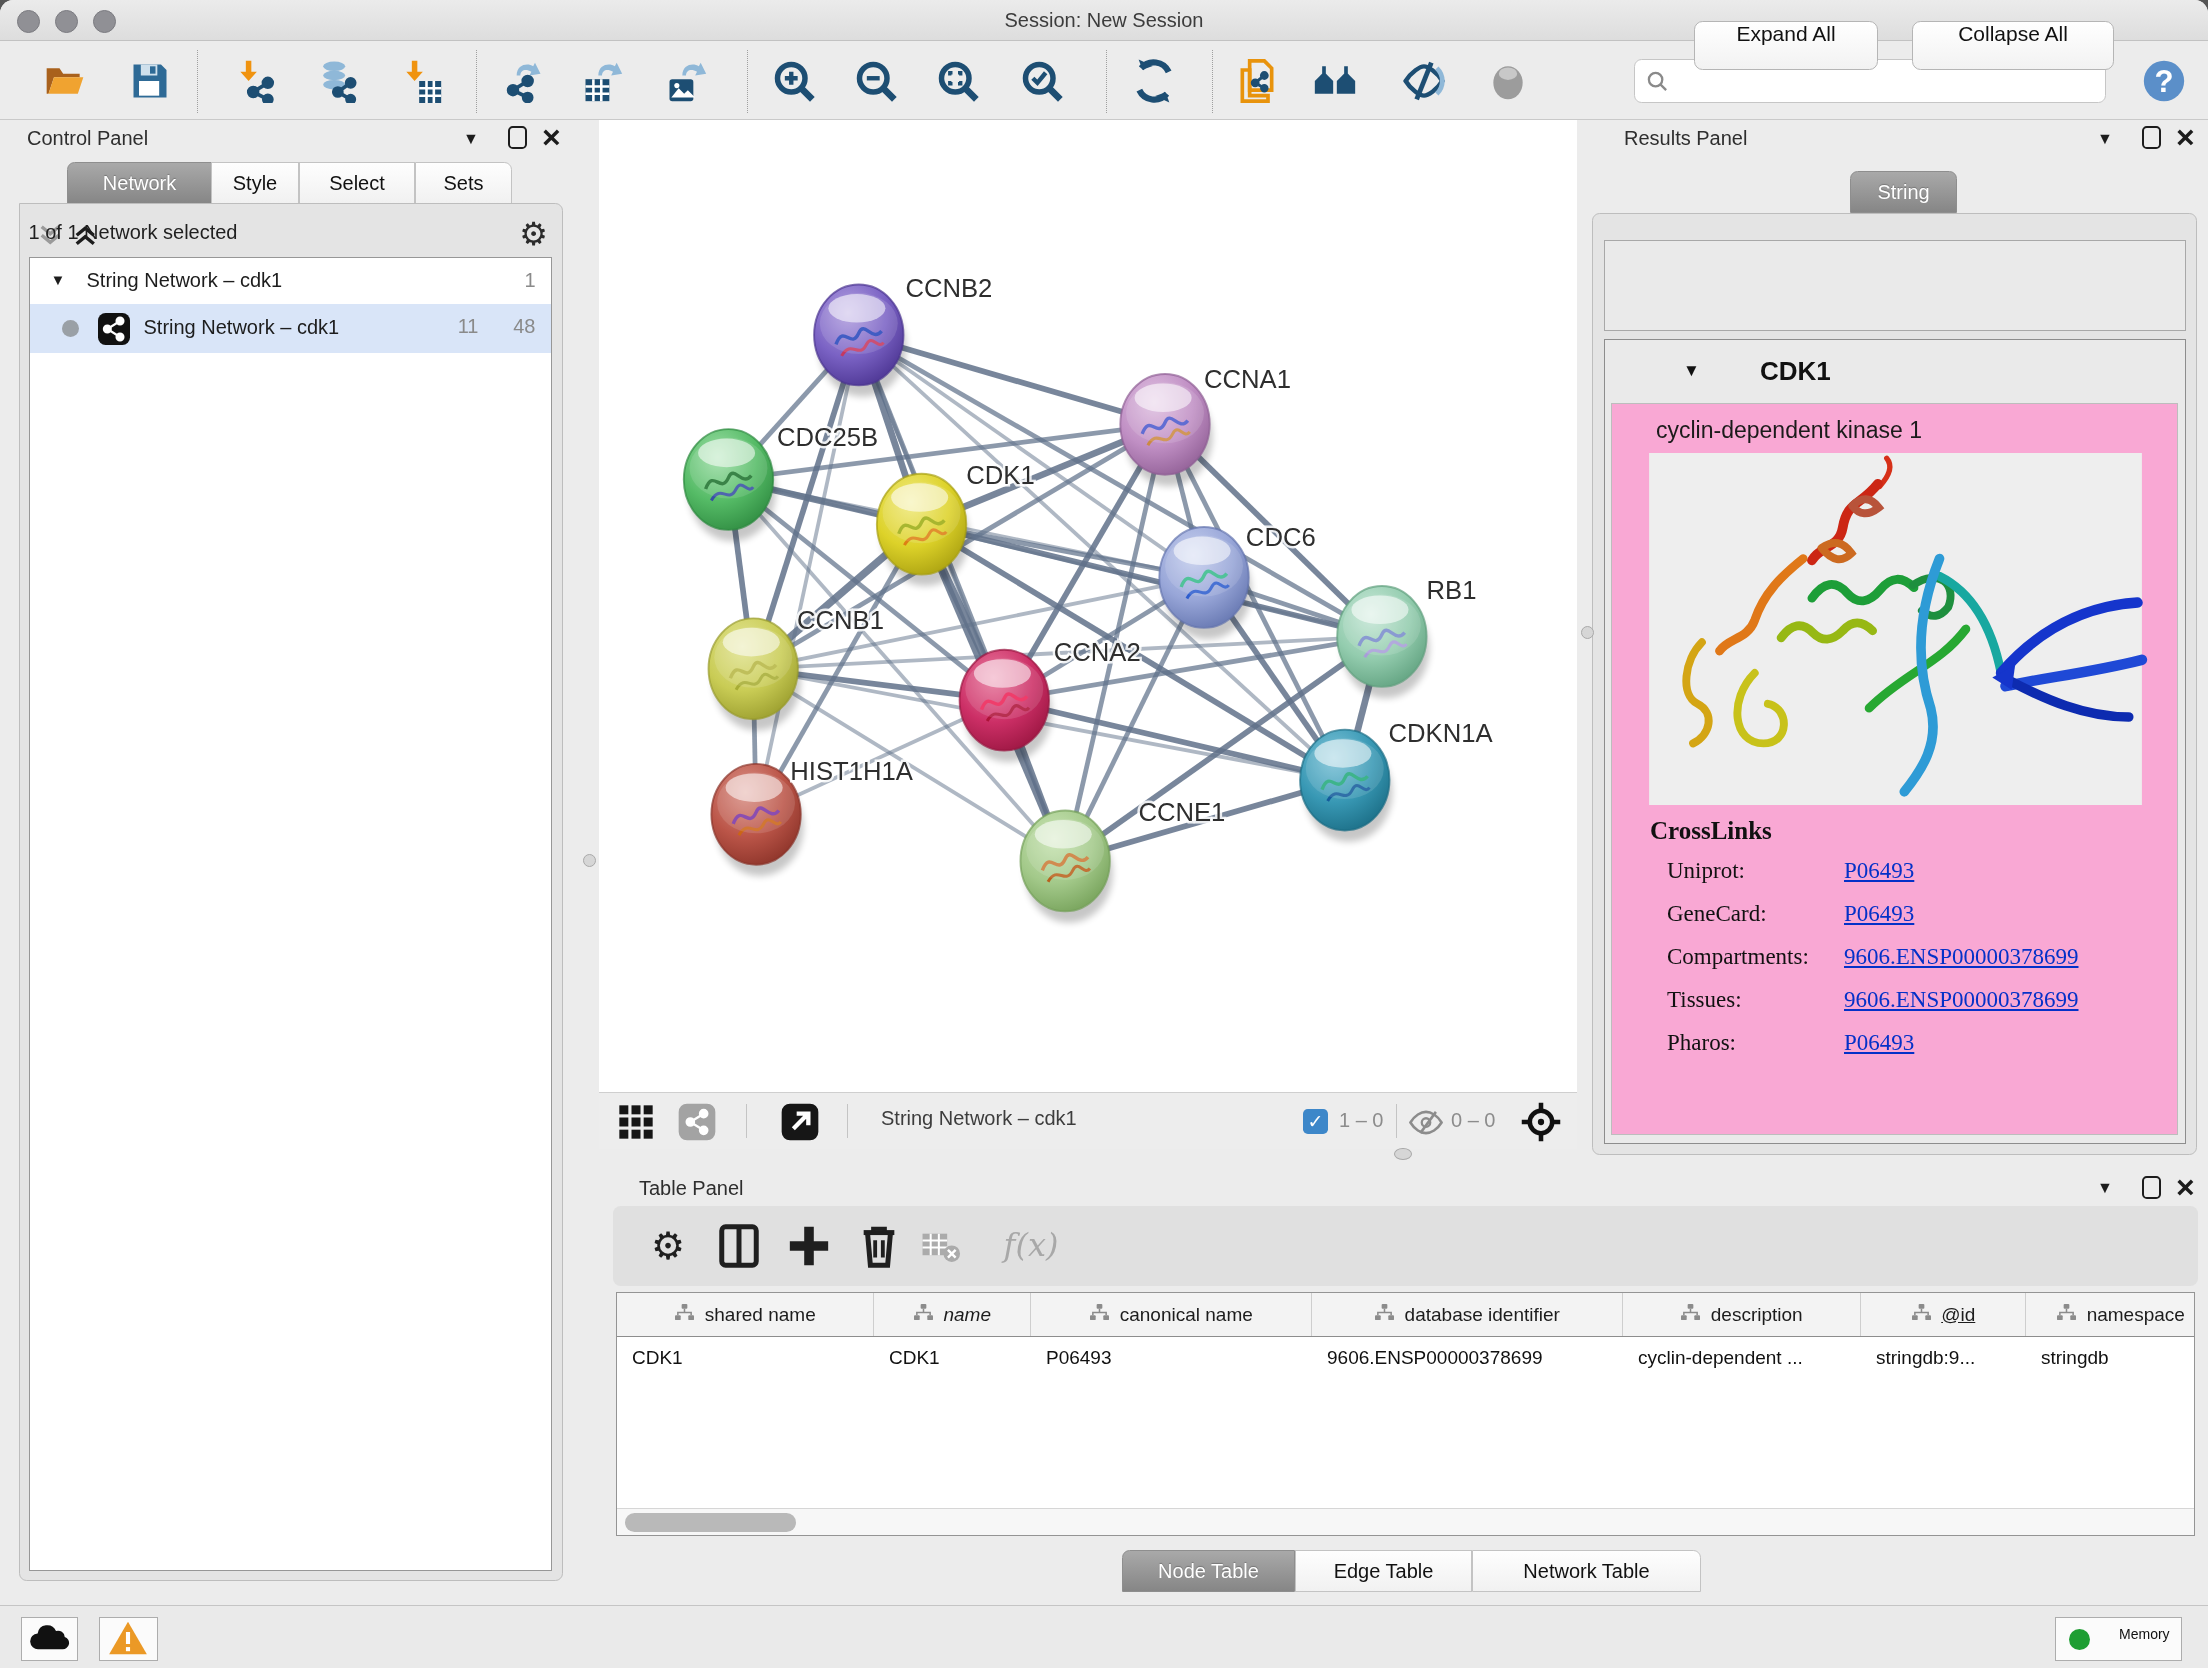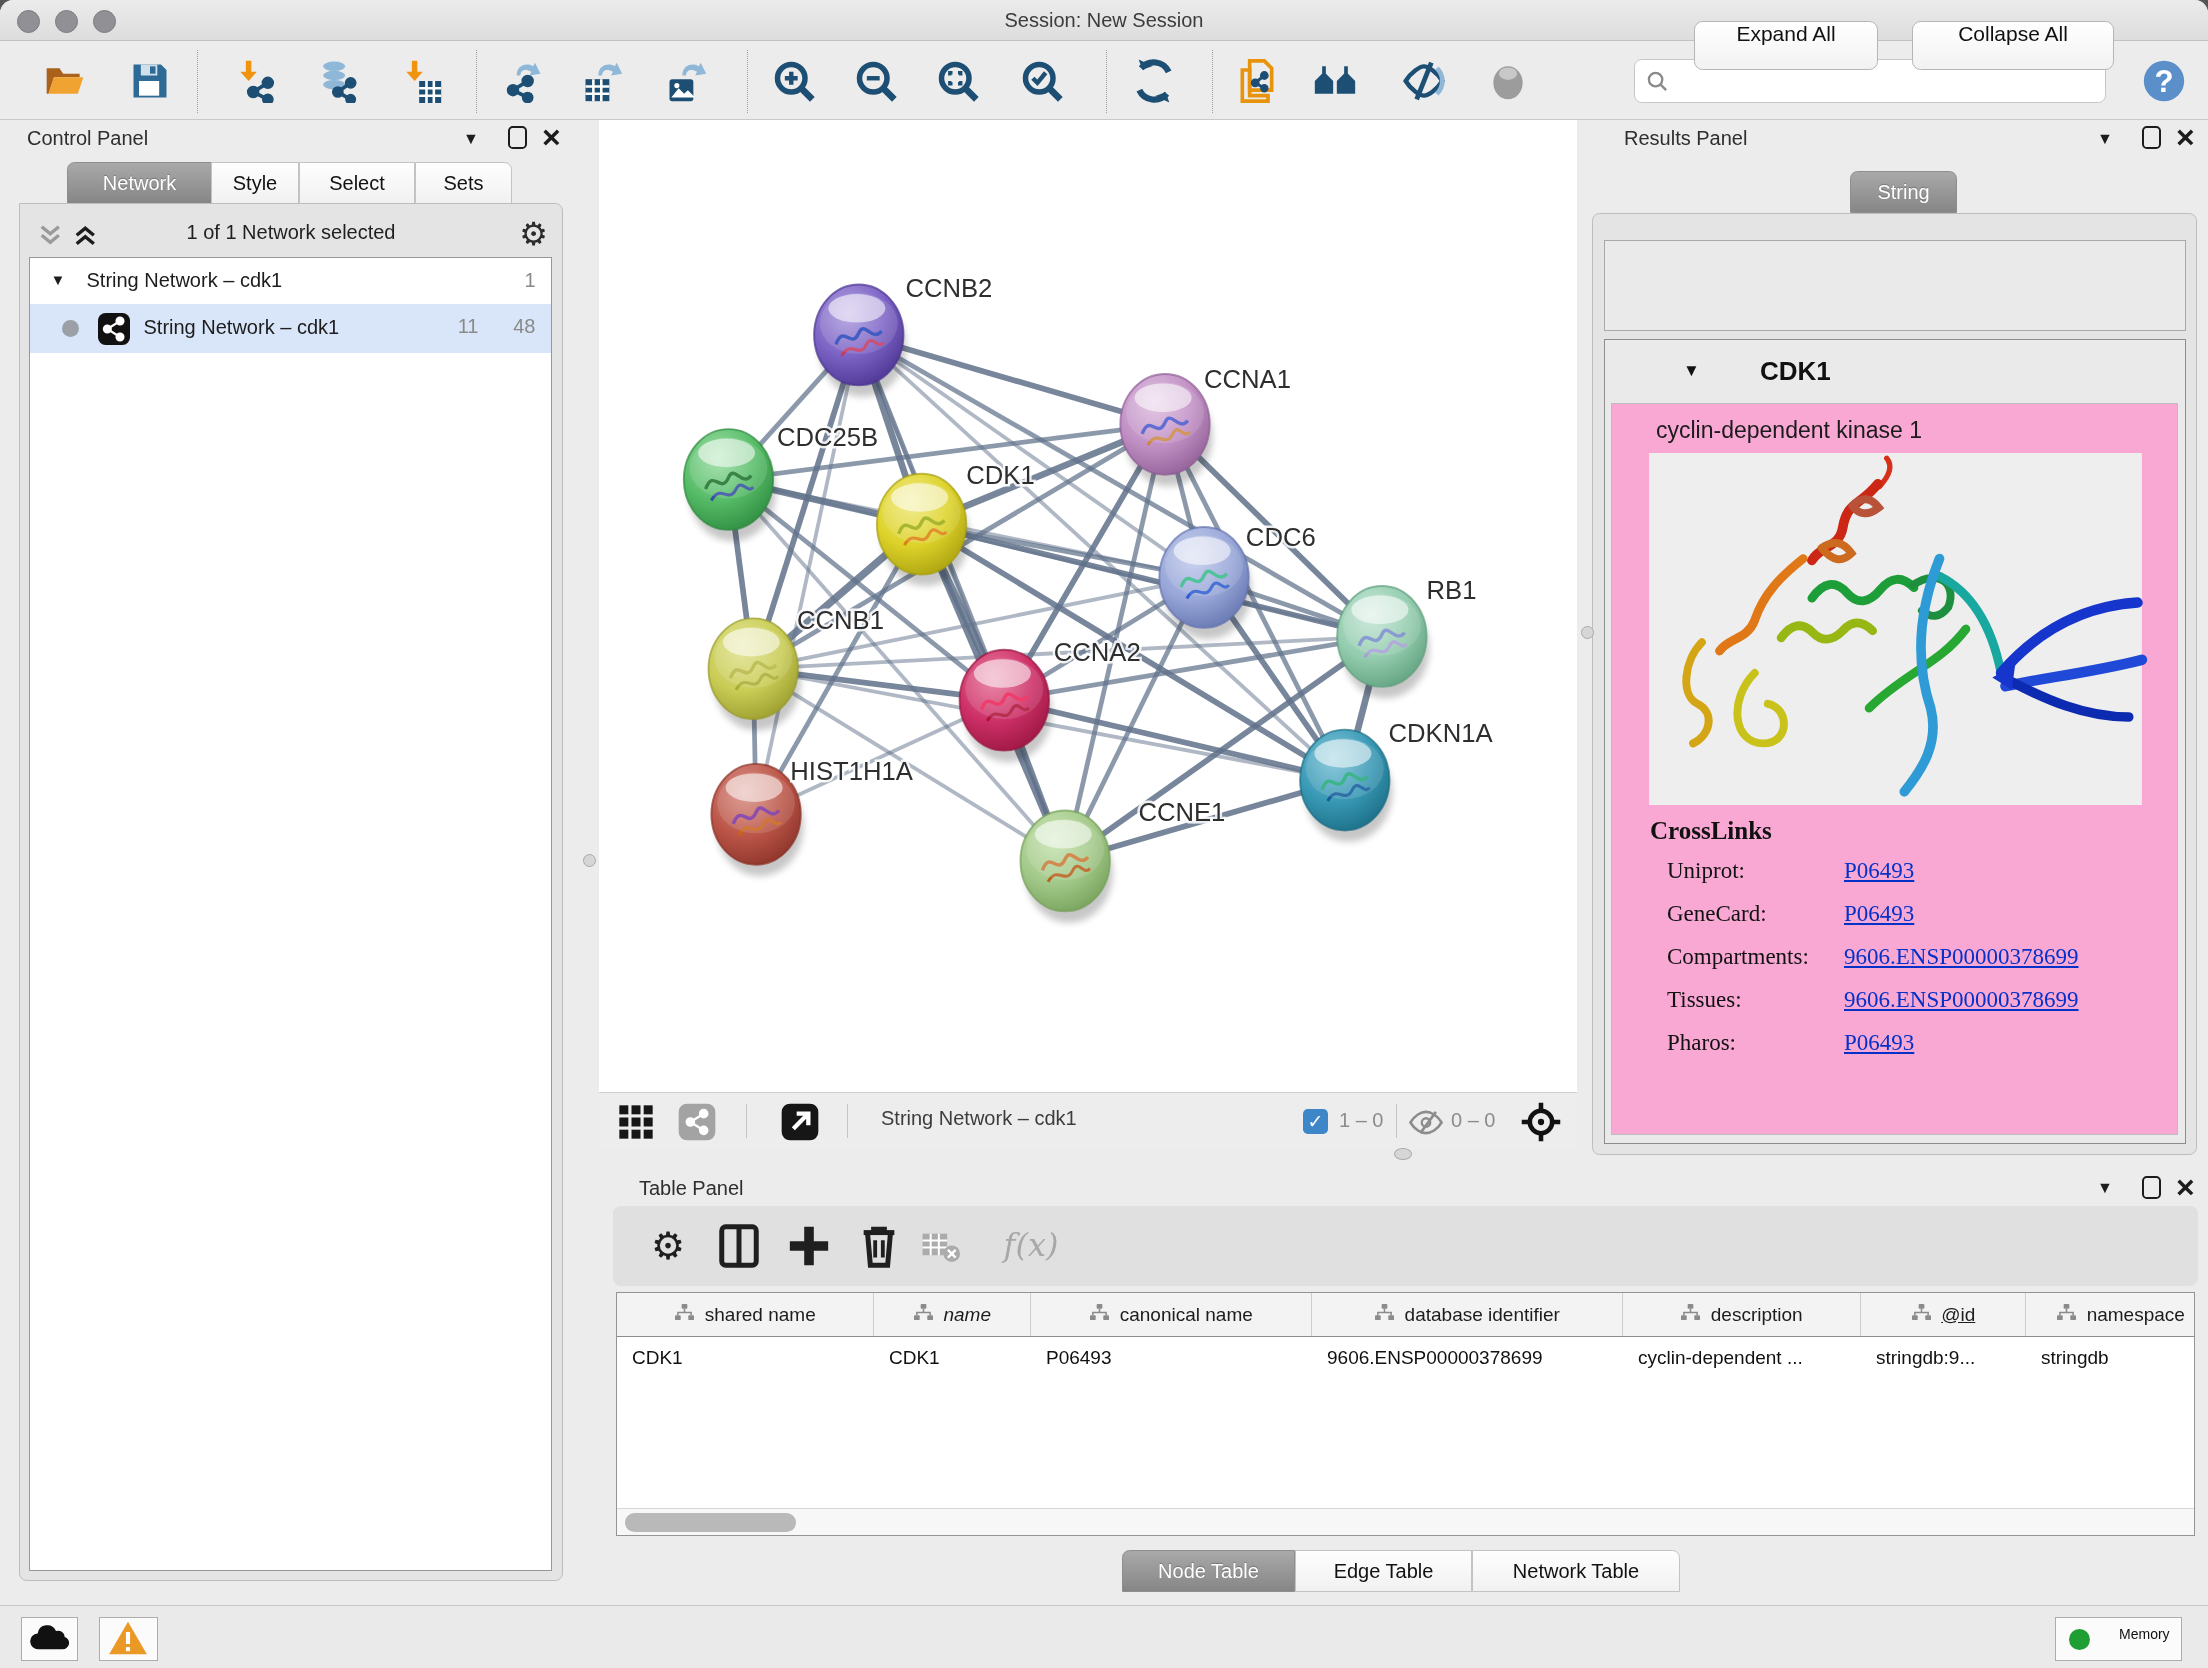--- a/index.html
+++ b/index.html
@@ -36,21 +36,21 @@
     color:#111; font-size:20px; text-align:center; line-height:40px; }
   .tab.sel { background:linear-gradient(#a9a9a9,#868686); color:#fff; border-color:#8e8e8e;
     text-shadow:0 -1px 1px rgba(0,0,0,.25); }
   .tab.first { border-radius:7.6px 0 0 0; }
   .tab.last { border-radius:0 7.6px 0 0; }
   .tab.alone { border-radius:7.6px 7.6px 0 0; }
   
   #cp-box { position:absolute; left:19px; top:203px; width:544px; height:1378px;
     background:#e4e4e4; border:1px solid #bdbdbd; border-radius:0 7.6px 7.6px 7.6px; }
   #cp-status-row { position:absolute; left:28.5px; top:213px; width:525px; height:42px; }
-  #cp-status { position:absolute; left:0; top:7.6px; width:100%; text-align:center; font-size:20px; color:#1f1f1f; }
+  #cp-status { position:absolute; left:0; top:7.6px; width:100%; text-align:left; font-size:20px; color:#1f1f1f; }
   #cp-tree { position:absolute; left:28.5px; top:257px; width:523px; height:1314px;
     background:#fff; border:1px solid #979797; }
   .tree-row { position:relative; width:100%; height:46px; font-size:20px; color:#1d1d1d; }
   .tree-row.selected { background:#d9e5f8; height:49px; }
   .tr-num { position:absolute; top:11.4px; color:#8a8a8a; }
   #share-badge { position:absolute; left:68px; top:8.6px; width:32px; height:32px; background:#111;
     border-radius:7.6px; }
   
   #canvas { position:absolute; left:599px; top:120px; width:978px; height:972px; background:#fff; }
   #cv-status { position:absolute; left:599px; top:1092px; width:978px; height:57px;
@@ -724,21 +724,21 @@
         <div class="td" style="width: 165px;">stringdb:9...</div>
         <div class="td" style="width: 190px;">stringdb</div>
       </div>
     <div id="tp-scroll">
         <div id="tp-thumb"></div>
       </div>
   </div>
   <div id="tp-tabs">
       <div class="tab sel first" style="left: 1122px; top: 1550px; width: 173px;">Node Table</div>
       <div class="tab" style="left: 1295px; top: 1550px; width: 177px;">Edge Table</div>
-      <div class="tab last" style="left: 1472px; top: 1550px; width: 208px;">Network Table</div>
+      <div class="tab last" style="left: 1472px; top: 1550px; width: 229px;">Network Table</div>
     </div>
 
   <div id="bottombar">
     <div class="bb-btn" style="left:21px; width:57px">
       <svg width="42" height="30" viewBox="0 0 24 16" style="margin:3.8px 0 0 5.7px">
           <path d="M6 15a4.5 4.5 0 0 1-.5-9A5.5 5.5 0 0 1 16 4.6 3.8 3.8 0 0 1 21 8a3.6 3.6 0 0 1-1.5 7z" fill="#111"></path>
         </svg>
     </div>
     <div class="bb-btn" style="left:99px; width:59px">
       <svg width="42" height="36" viewBox="0 0 24 21" style="margin:1.9px 0 0 6.7px">

